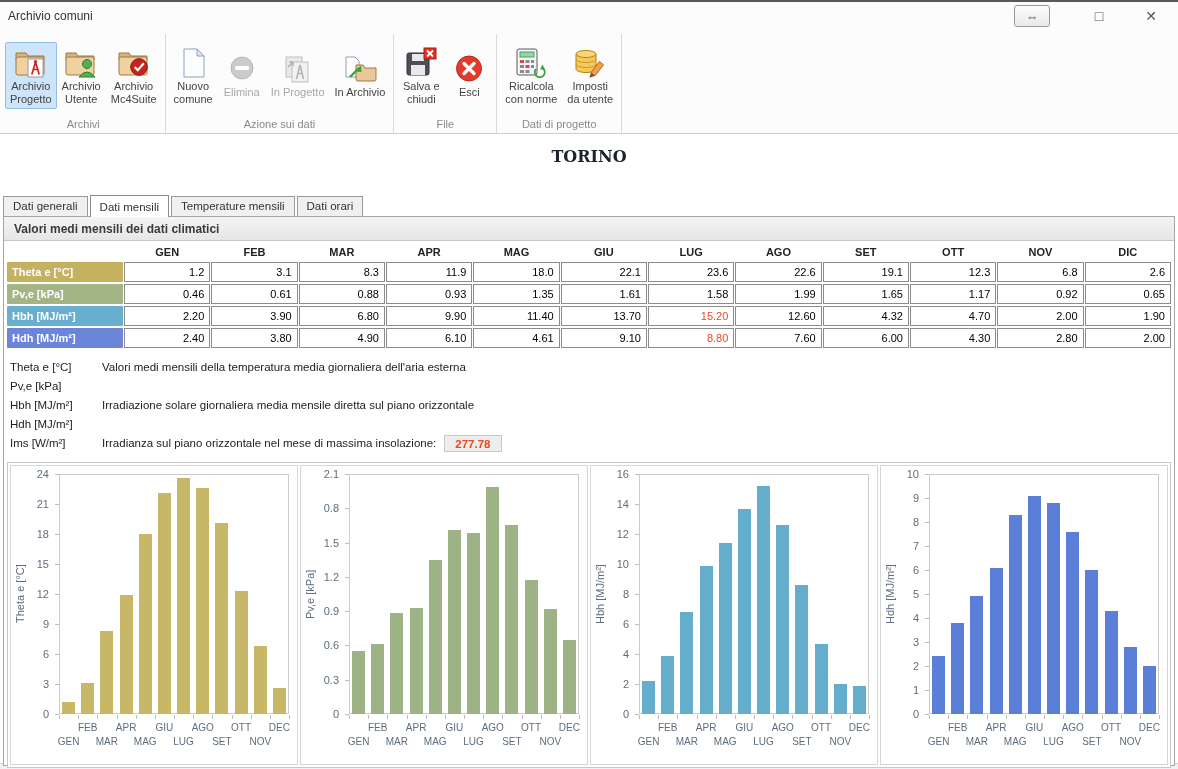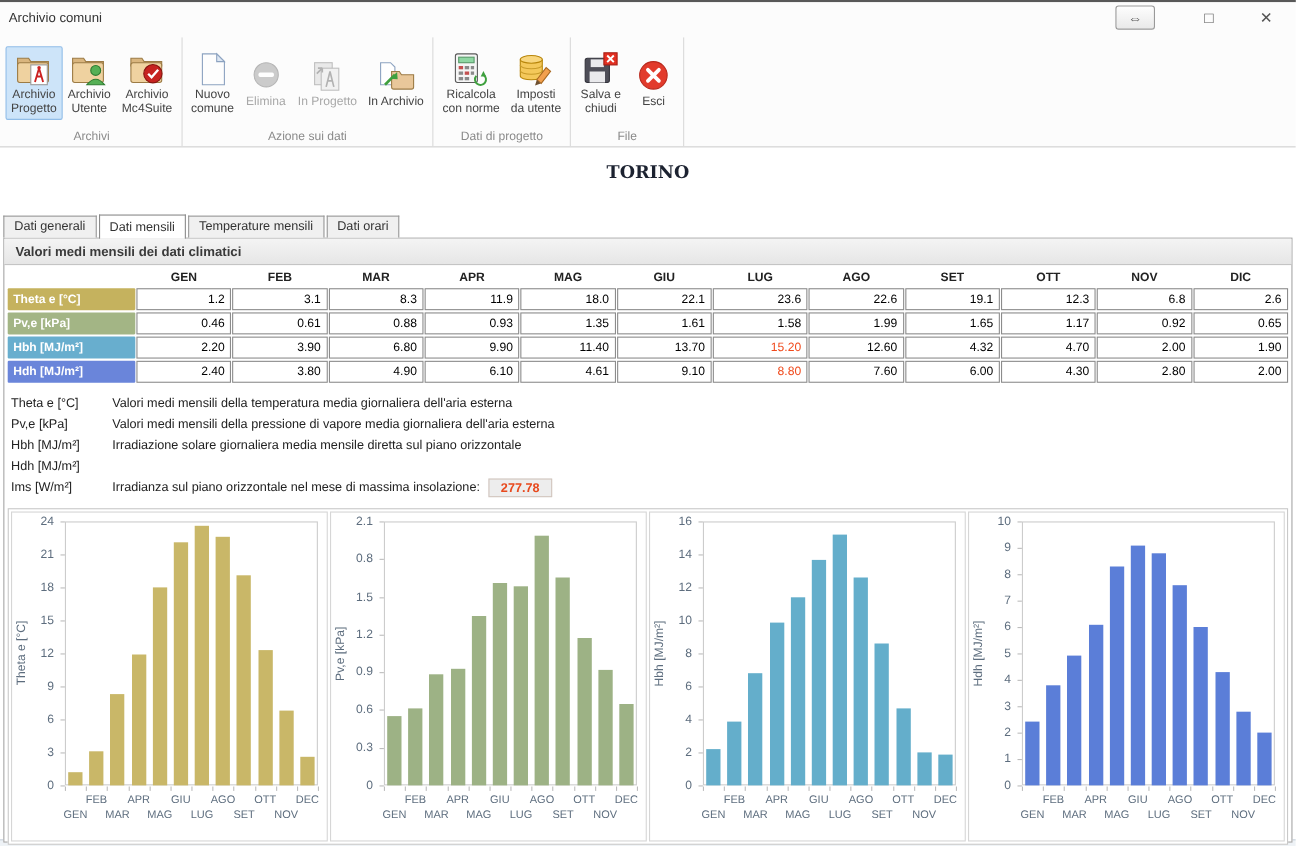--- a/index.html
+++ b/index.html
@@ -158,20 +158,45 @@
           <path d="M4 4 h9 l4 4 v16 H4 z" fill="#ffffff" stroke="#8ca2c0"></path>
           <path d="M14 12 h7 l2 3 h11 v11 a2 2 0 0 1 -2 2 H16 a2 2 0 0 1 -2 -2 z" fill="#e9c79a" stroke="#9c7b45"></path>
           <path d="M8 24 L17 15" stroke="#3fa03f" stroke-width="2.4" fill="none"></path>
           <polygon points="19,12.5 19.5,19 12.8,18.6" fill="#3fa03f"></polygon>
         </svg>
         <span class="lbl">In Archivio</span>
         <span class="lbl"></span>
       </div>
     </div>
     <div class="rgroup-label">Azione sui dati</div>
+  </div>
+
+  <div class="rgroup">
+    <div class="rgroup-buttons">
+      <div class="rbtn">
+        <svg class="ricon" viewBox="0 0 36 32">
+          <rect x="4" y="6" width="22" height="22" rx="2" fill="#4e4e58" stroke="#33333b"></rect>
+          <rect x="9" y="7" width="12" height="7" fill="#e9e9ec"></rect>
+          <rect x="8" y="18" width="14" height="10" fill="#e9e9ec"></rect>
+          <rect x="21" y="1" width="12" height="11" fill="#e33022" stroke="#a81e14"></rect>
+          <path d="M24 3.5 l6 6 M30 3.5 l-6 6" stroke="#ffffff" stroke-width="1.8"></path>
+        </svg>
+        <span class="lbl">Salva e</span>
+        <span class="lbl">chiudi</span>
+      </div>
+      <div class="rbtn">
+        <svg class="ricon" viewBox="0 0 36 32">
+          <circle cx="18" cy="15.5" r="12.5" fill="#e23b2c" stroke="#b92a1e"></circle>
+          <path d="M13 10.5 l10 10 M23 10.5 l-10 10" stroke="#ffffff" stroke-width="3.4" stroke-linecap="round"></path>
+        </svg>
+        <span class="lbl">Esci</span>
+        <span class="lbl"></span>
+      </div>
+    </div>
+    <div class="rgroup-label">File</div>
   </div>
 
   <div class="rgroup">
     <div class="rgroup-buttons">
       <div class="rbtn">
         <svg class="ricon" viewBox="0 0 36 32">
           <rect x="4" y="2" width="20" height="26" rx="2" fill="#f5f5f5" stroke="#5a5a5a"></rect>
           <rect x="7" y="5" width="14" height="5" fill="#8fd7a3" stroke="#5a9a6a"></rect>
           <rect x="7" y="13" width="4" height="3" fill="#c45050"></rect>
             <rect x="12.5" y="13" width="4" height="3" fill="#8a8a8a"></rect>
@@ -193,45 +218,20 @@
           <ellipse cx="14" cy="7" rx="10" ry="3.5" fill="#f8d67e" stroke="#b8860b"></ellipse>
           <path d="M4 12 c0 2 4.5 3.5 10 3.5 s10 -1.5 10 -3.5 M4 17 c0 2 4.5 3.5 10 3.5 s10 -1.5 10 -3.5" fill="none" stroke="#c89b2a"></path>
           <path d="M19 25.5 L27.5 14.5 L31.5 17.8 L23 28.8 Z" fill="#f2a04e" stroke="#a86820"></path>
           <path d="M19 25.5 l-1.6 5.2 l5.2 -1.7 z" fill="#6e5030"></path>
         </svg>
         <span class="lbl">Imposti</span>
         <span class="lbl">da utente</span>
       </div>
     </div>
     <div class="rgroup-label">Dati di progetto</div>
-  </div>
-
-  <div class="rgroup">
-    <div class="rgroup-buttons">
-      <div class="rbtn">
-        <svg class="ricon" viewBox="0 0 36 32">
-          <rect x="4" y="6" width="22" height="22" rx="2" fill="#4e4e58" stroke="#33333b"></rect>
-          <rect x="9" y="7" width="12" height="7" fill="#e9e9ec"></rect>
-          <rect x="8" y="18" width="14" height="10" fill="#e9e9ec"></rect>
-          <rect x="21" y="1" width="12" height="11" fill="#e33022" stroke="#a81e14"></rect>
-          <path d="M24 3.5 l6 6 M30 3.5 l-6 6" stroke="#ffffff" stroke-width="1.8"></path>
-        </svg>
-        <span class="lbl">Salva e</span>
-        <span class="lbl">chiudi</span>
-      </div>
-      <div class="rbtn">
-        <svg class="ricon" viewBox="0 0 36 32">
-          <circle cx="18" cy="15.5" r="12.5" fill="#e23b2c" stroke="#b92a1e"></circle>
-          <path d="M13 10.5 l10 10 M23 10.5 l-10 10" stroke="#ffffff" stroke-width="3.4" stroke-linecap="round"></path>
-        </svg>
-        <span class="lbl">Esci</span>
-        <span class="lbl"></span>
-      </div>
-    </div>
-    <div class="rgroup-label">File</div>
   </div>
 </div>
 
 <div class="city-title">TORINO</div>
 
 <div class="tabs">
   <div class="tab">Dati generali</div>
   <div class="tab active">Dati mensili</div>
   <div class="tab">Temperature mensili</div>
   <div class="tab">Dati orari</div>
@@ -339,21 +339,20 @@
       </table>
   </div>
 
   <div class="legend">
     <div class="legend-line">
       <span class="legend-term">Theta e [°C]</span>
       <span>Valori medi mensili della temperatura media giornaliera dell'aria esterna</span>
     </div>
     <div class="legend-line">
       <span class="legend-term">Pv,e [kPa]</span>
-      <span>Valori medi mensili della pressione di vapore media giornaliera dell'aria esterna</span>
     </div>
     <div class="legend-line">
       <span class="legend-term">Hbh [MJ/m²]</span>
       <span>Irradiazione solare giornaliera media mensile diretta sul piano orizzontale</span>
     </div>
     <div class="legend-line">
       <span class="legend-term">Hdh [MJ/m²]</span>
     </div>
     <div class="legend-line">
       <span class="legend-term">Ims [W/m²]</span>

